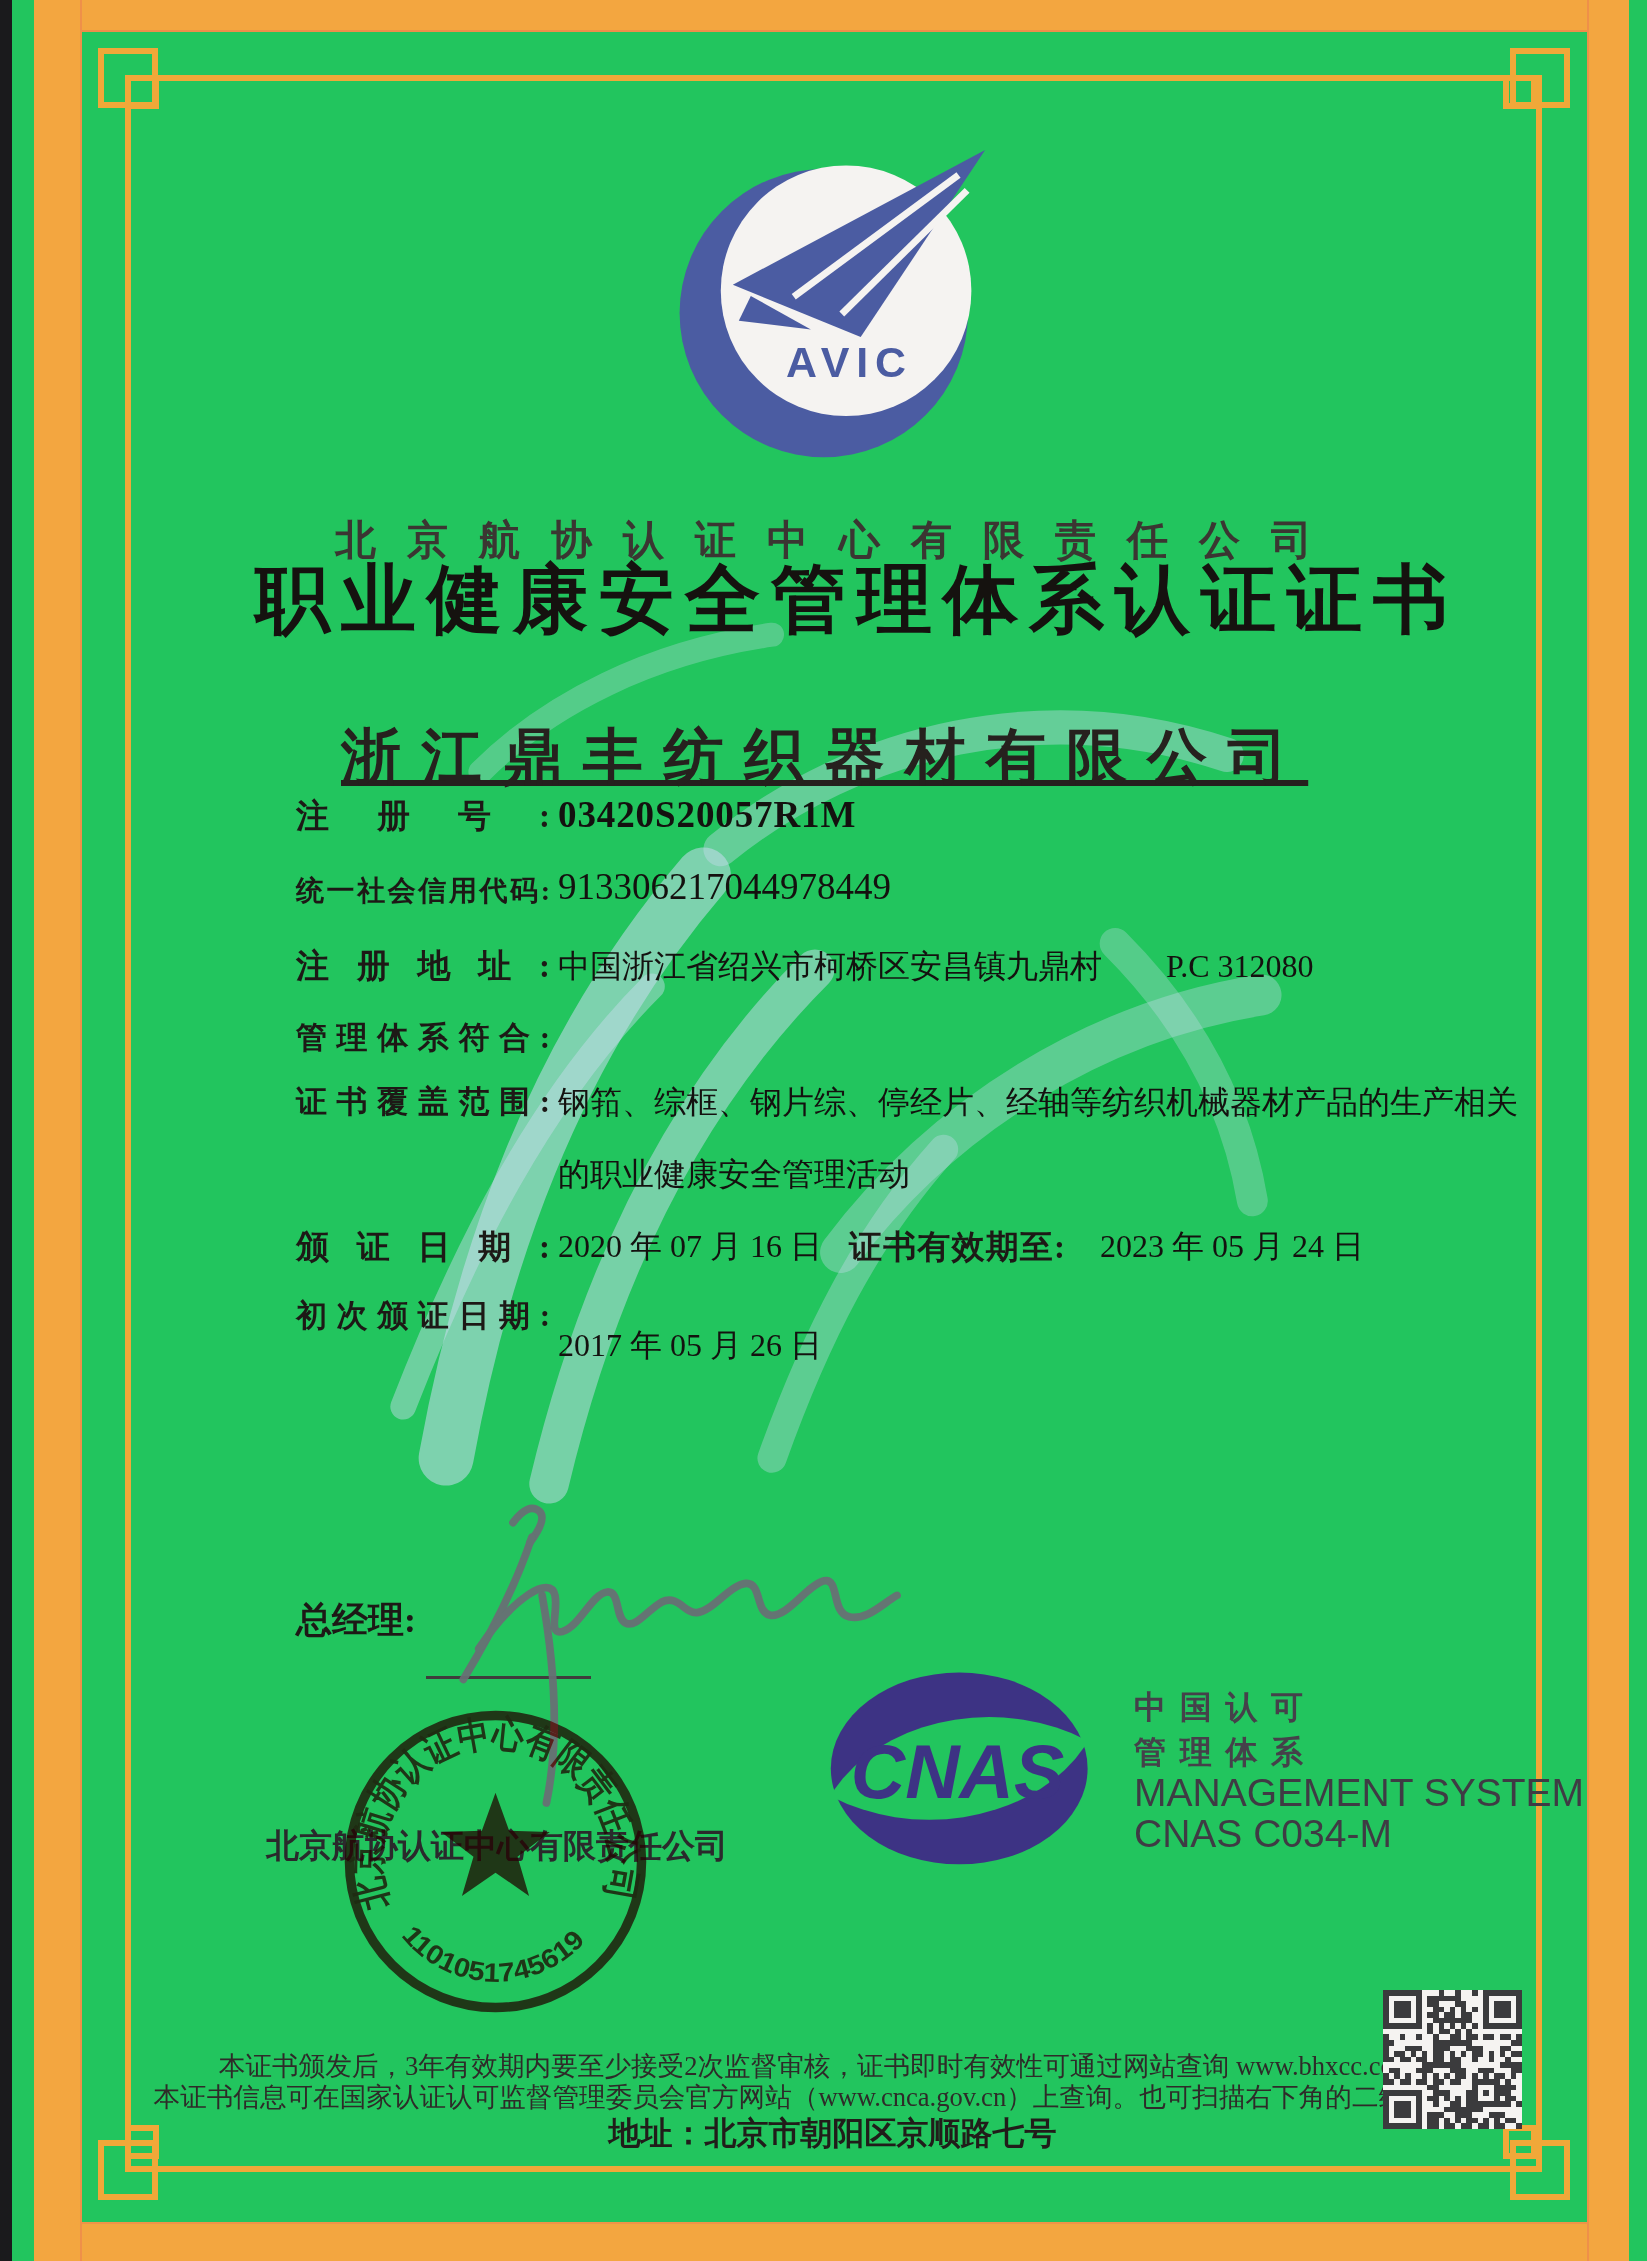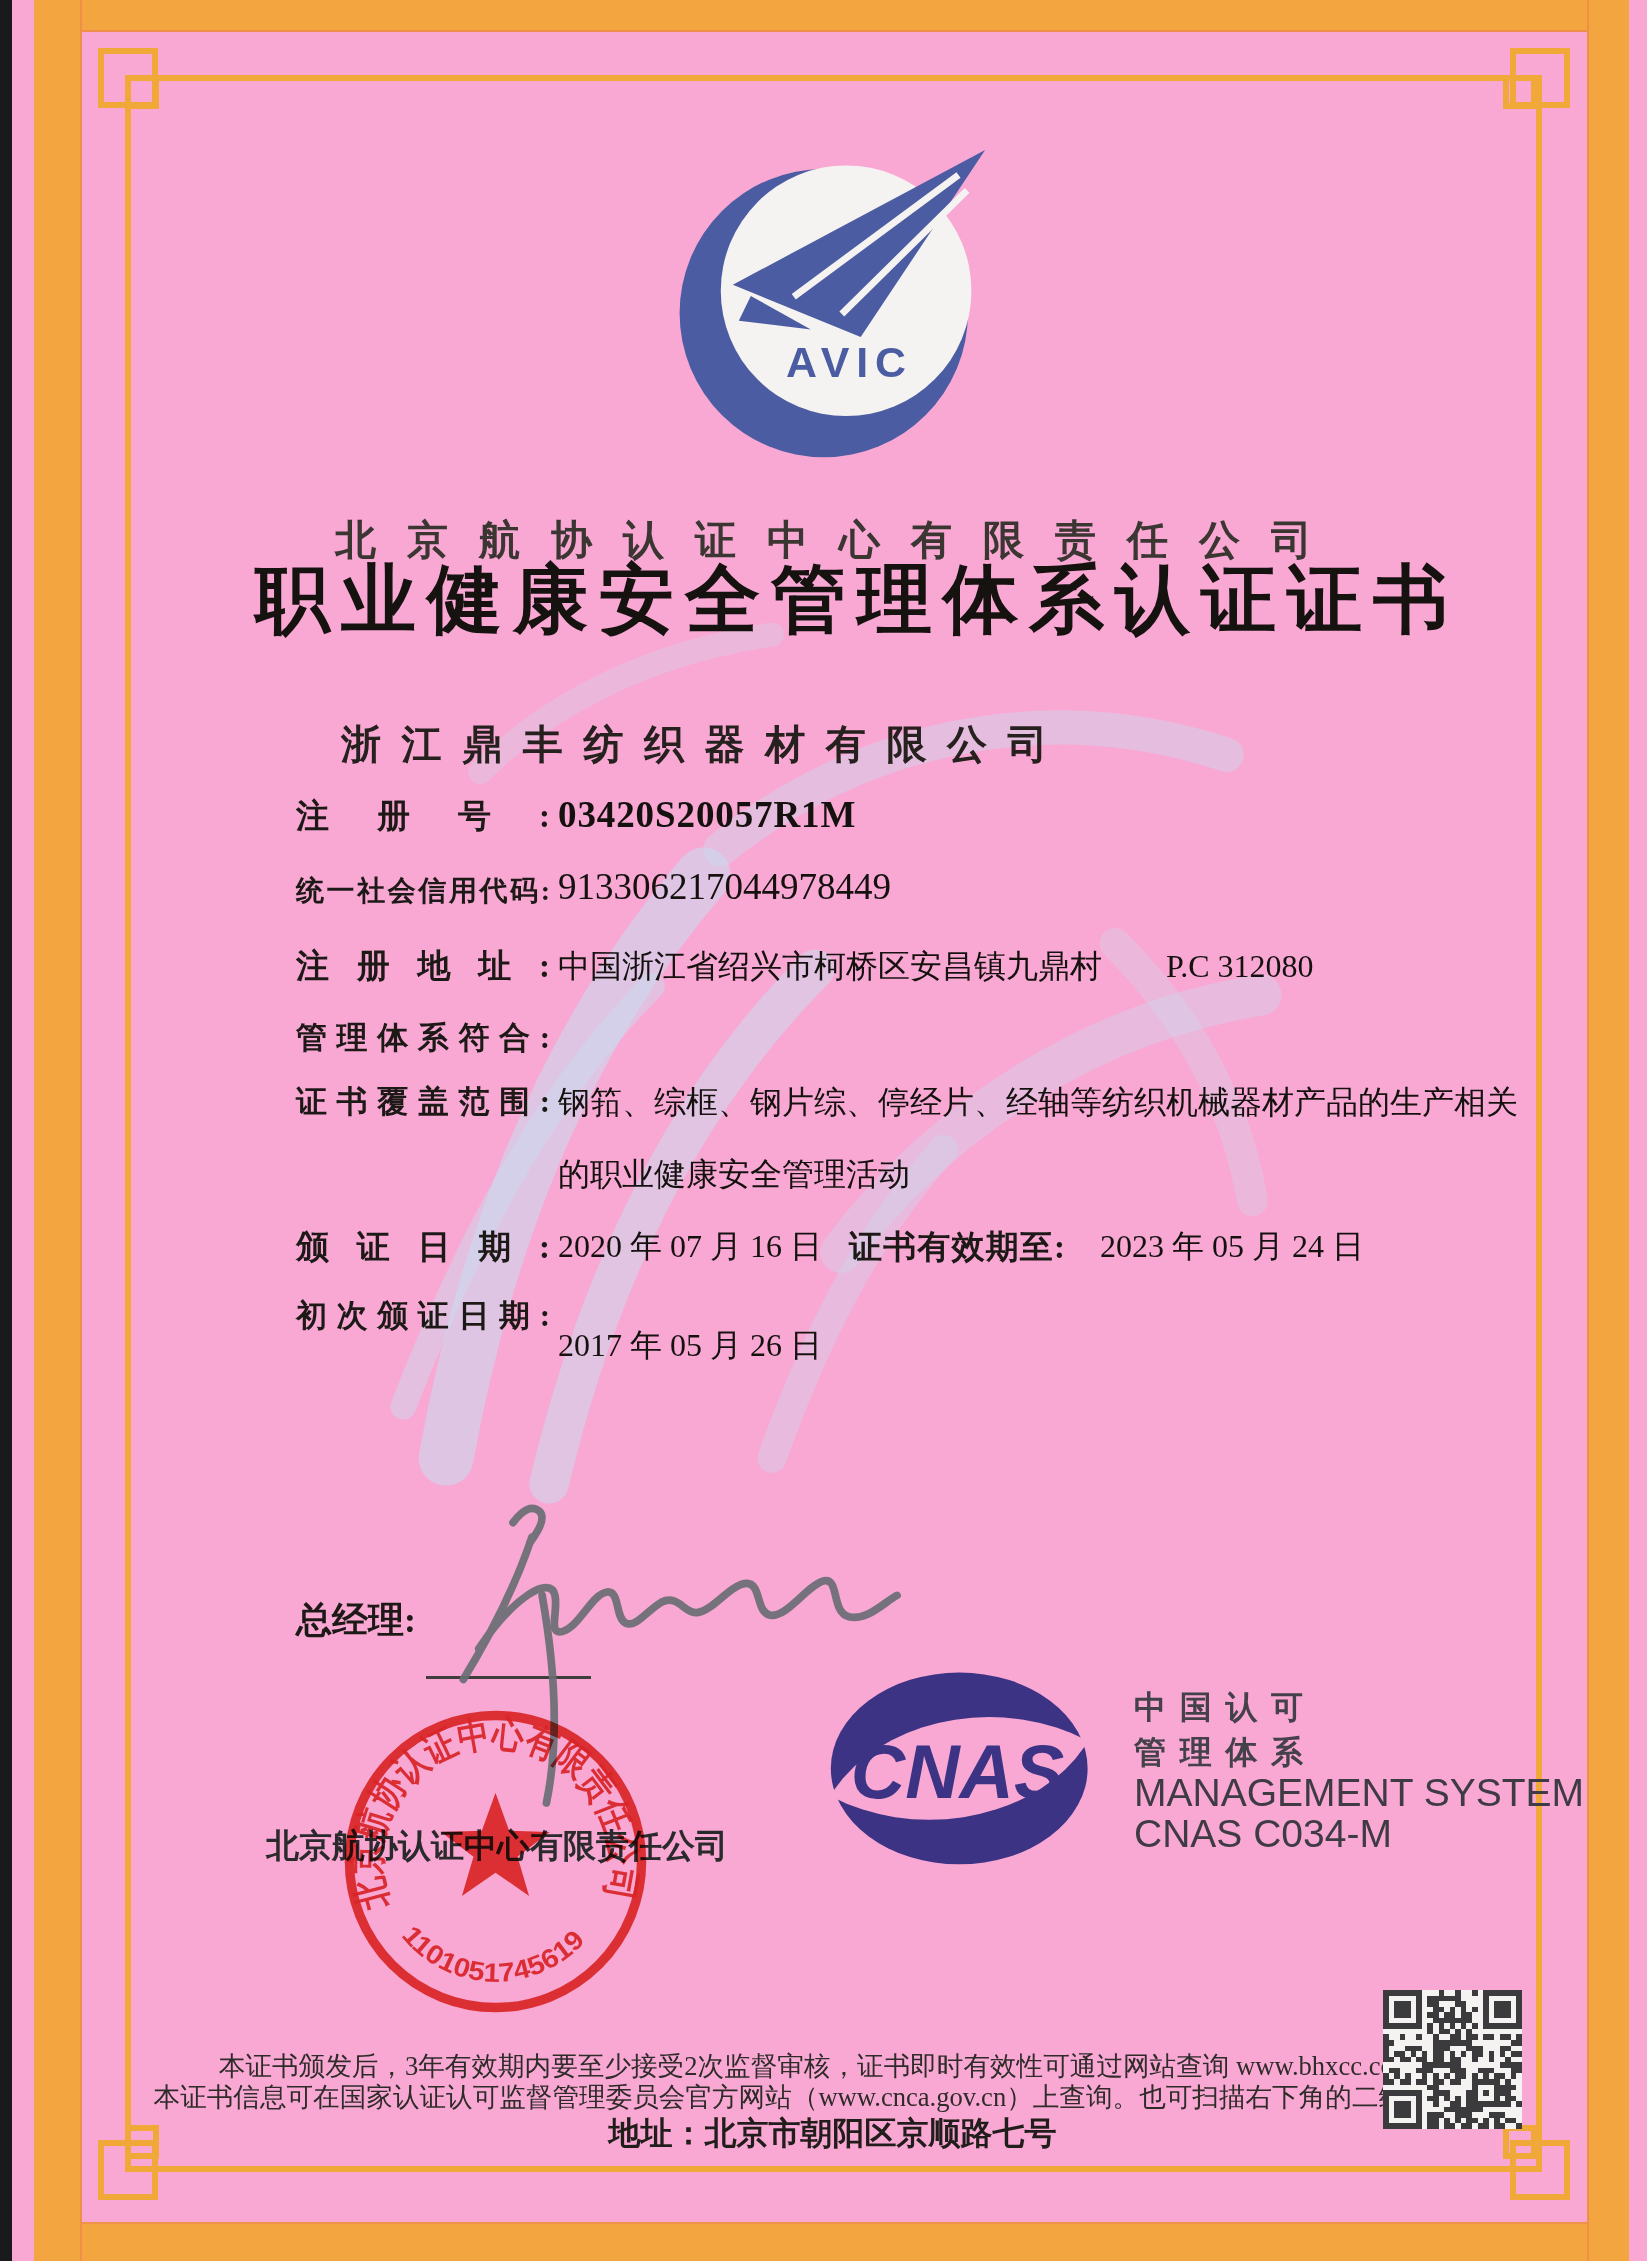--- a/index.html
+++ b/index.html
@@ -1,34 +1,34 @@
 <!DOCTYPE html>
 <html style="font-size:13.7px"><head>
 <meta charset="utf-8">
 <style>
   html,body{margin:0;padding:0;background:#2a2a2c;}
-  .page{position:relative;width:1647px;height:2261px;background:#f9a8d4;overflow:hidden;
+  .page{position:relative;width:1647px;height:2261px;background:#22c55e;overflow:hidden;
         font-family:"Liberation Serif","DejaVu Serif",serif;color:#1e1a18;}
   .scan-edge{position:absolute;left:0;top:0;width:12px;height:2261px;background:#1a1a1c;}
   
   .band{position:absolute;background:#f3a640;}
   .band-top{left:34px;top:0;width:1592px;height:30px;border-bottom:2.6px solid rgba(233,112,88,.45);}
   .band-bottom{left:34px;top:2222px;width:1592px;height:39px;border-top:2.6px solid rgba(233,112,88,.35);}
   .band-left{left:34px;top:0;width:46px;height:2261px;border-right:2.6px solid rgba(233,112,88,.4);}
   .band-right{left:1587px;top:0;width:40px;height:2261px;border-left:2.6px solid rgba(233,112,88,.4);}
   
   .frame{position:absolute;left:125px;top:75px;width:1405px;height:2085px;border:6.9px solid #f0a839;}
   .corner-big{position:absolute;width:48px;height:48px;border:6.9px solid #f0a839;background:transparent;}
   .corner-small{position:absolute;width:22px;height:22px;border:6.9px solid #f0a839;}
   
   .issuer-line{position:absolute;left:0;top:513px;width:100%;text-align:center;font-size:41px;
                font-weight:600;color:#3b3632;letter-spacing:31px;text-indent:31px;}
   .main-title{position:absolute;left:0;top:550px;width:100%;text-align:center;font-size:75px;
               font-weight:900;color:#15120f;letter-spacing:11px;text-indent:11px;padding-left:28px;}
-  .company{position:absolute;left:341px;top:717px;font-size:40px;font-weight:600;color:#26211e;letter-spacing:20.6px;}
+  .company{position:absolute;left:341px;top:717px;font-size:60px;font-weight:600;color:#26211e;letter-spacing:20.6px;text-decoration:underline;}
   
   .flabel{position:absolute;left:296px;width:254px;font-size:33px;font-weight:700;color:#1d1916;
           text-align:justify;text-align-last:justify;}
   .flabel.compact{font-size:28px;}
   .flabel.mid{font-size:31px;}
   .fvalue{position:absolute;left:558px;font-size:34px;color:#14110f;white-space:nowrap;}
   .fvalue.b{font-weight:700;font-size:37px;letter-spacing:0.9px;}
   .fvalue.small{font-size:32px;}
   .gm-label{position:absolute;left:296px;top:1596px;font-size:36px;font-weight:700;color:#1d1916;}
   .sig-underline{position:absolute;left:426px;top:1676px;width:165px;height:3.4px;background:#3f3e3c;}

